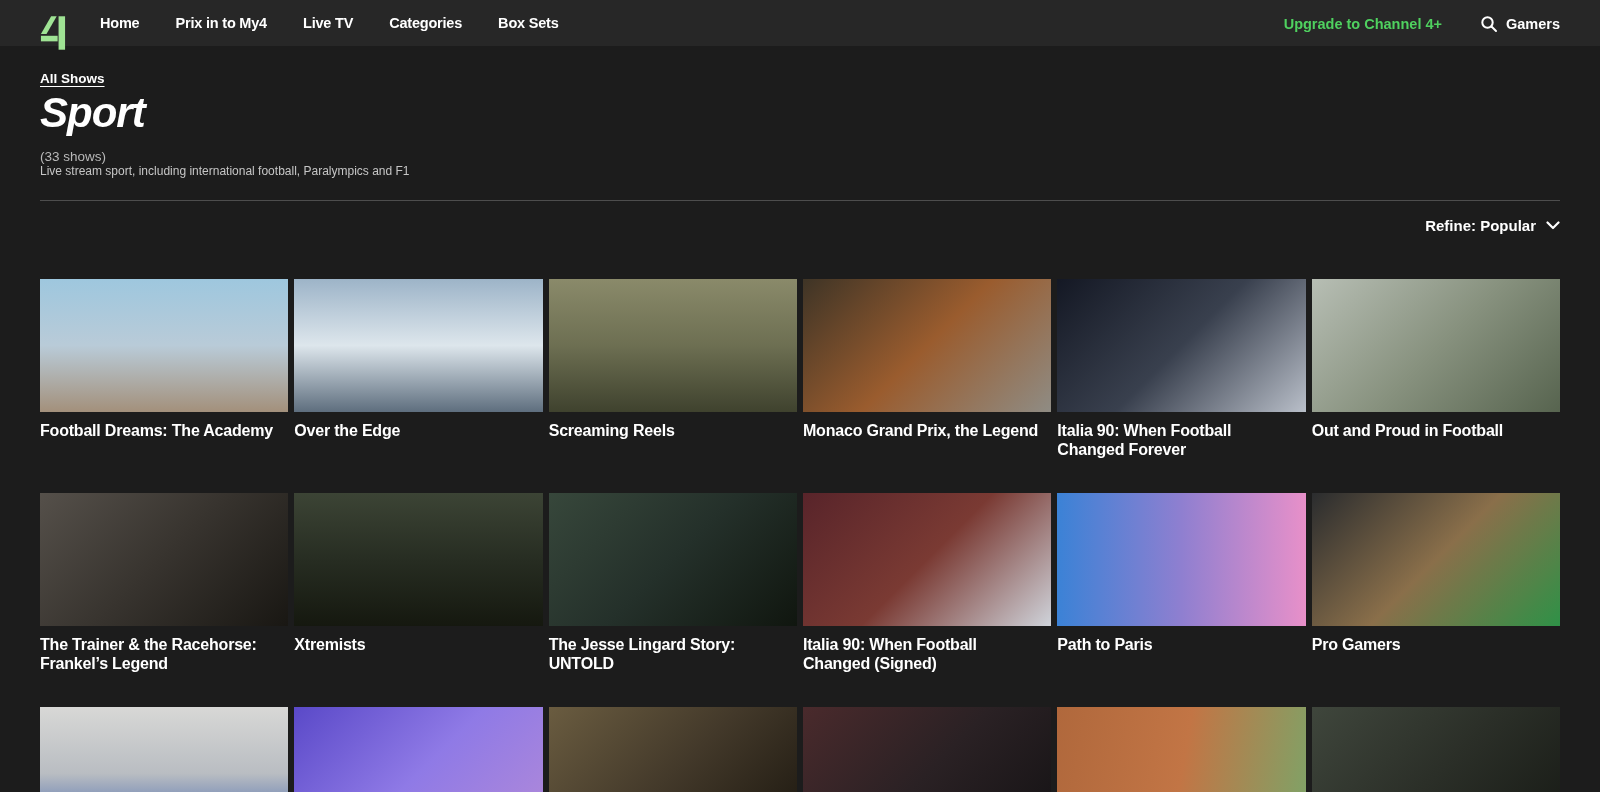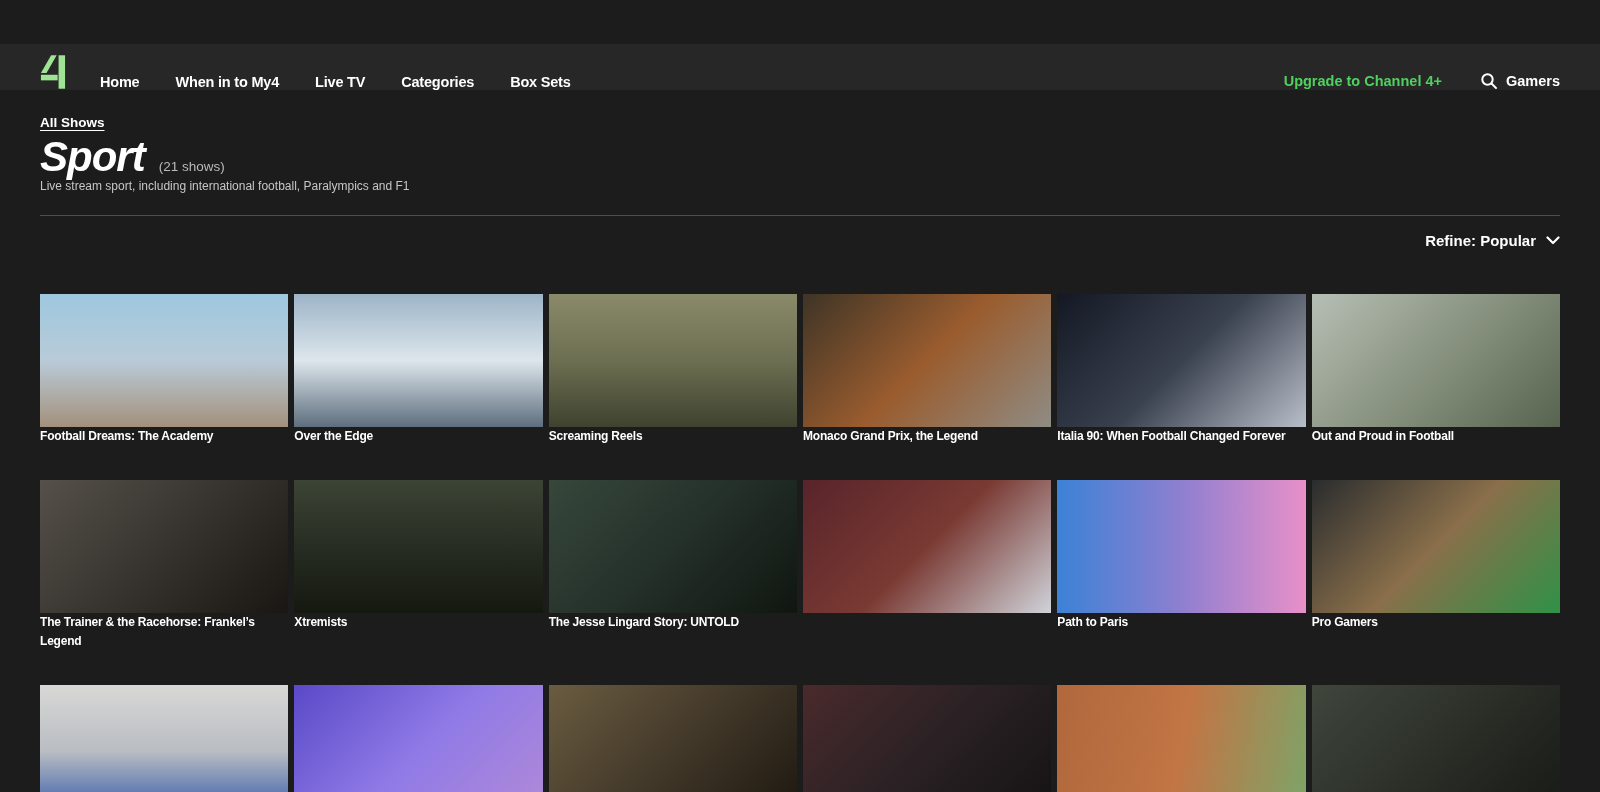--- a/index.html
+++ b/index.html
@@ -17,23 +17,22 @@
     background:var(--page-bg);
     font-family:"Liberation Sans", sans-serif;
     color:var(--text);
     -webkit-font-smoothing:antialiased;
   }
   
   .navbar{
     height:46px;
     background:var(--nav-bg);
     display:flex;
-    align-items:flex-end;
-    padding:0 40px;
-    margin-top:44px;
+    align-items:flex-start;
+    padding:15px 40px;
   }
   .logo{display:flex;align-items:center;margin-right:34px;cursor:pointer;}
   .nav-links{display:flex;align-items:center;gap:36px;}
   .nav-link{
     font-size:14.5px;
     font-weight:700;
     letter-spacing:-0.2px;
     color:var(--text);
     cursor:pointer;
     white-space:nowrap;
@@ -52,21 +51,21 @@
   .page{padding:0 40px;}
   .breadcrumb{
     display:inline-block;
     margin-top:25px;
     font-size:13.5px;
     font-weight:700;
     text-decoration:underline;
     text-underline-offset:3px;
     cursor:pointer;
   }
-  .title-row{display:flex;align-items:baseline;gap:14px;margin-top:4px;}
+  .title-row{display:flex;align-items:baseline;gap:14px;margin-top:4px;flex-direction:column;}
   .page-title{
     font-size:42px;
     font-weight:800;
     font-style:italic;
     letter-spacing:-1px;
     line-height:1.05;
   }
   .show-count{font-size:13.5px;color:#b9b9b9;font-weight:400;}
   .page-desc{font-size:12px;color:var(--text-dim);}
   .divider{margin-top:22px;border:none;border-top:1px solid var(--divider);}
@@ -89,42 +88,43 @@
     row-gap:34px;
     align-items:start;
   }
   .tile{cursor:pointer;}
   .thumb{
     width:100%;
     height:133px;
     background:#333;
   }
   .tile-title{
-    font-size:12px;
+    margin-top:9px;
+    font-size:16px;
     font-weight:600;
     line-height:19px;
     letter-spacing:-0.2px;
     max-width:98%;
   }
   svg{display:block;}
 </style>
 </head>
 <body>
 
 <header class="navbar">
   <div class="logo">
     <svg width="26" height="36" viewBox="0 0 28 38">
       <polygon points="12,1 18,1 7,20 1,20" fill="#9fe394"></polygon>
       <rect x="1" y="22" width="18" height="6" fill="#9fe394"></rect>
       <rect x="20" y="1" width="7" height="36" fill="#9fe394"></rect>
     </svg>
   </div>
   <nav class="nav-links">
     <div class="nav-link">Home</div>
-    <div class="nav-link">When in to My4</div>
+    <div class="nav-link">Prix in to My4</div>
     <div class="nav-link">Live TV</div>
     <div class="nav-link">Categories</div>
     <div class="nav-link">Box Sets</div>
   </nav>
   <div class="nav-right">
     <div class="upgrade-link">Upgrade to Channel 4+</div>
     <div class="search-btn">
       <svg width="18" height="18" viewBox="0 0 18 18">
         <circle cx="7.5" cy="7.5" r="5.2" fill="none" stroke="#ffffff" stroke-width="2"></circle>
         <line x1="11.5" y1="11.5" x2="16" y2="16" stroke="#ffffff" stroke-width="2" stroke-linecap="round"></line>
@@ -132,21 +132,21 @@
       <span>Gamers</span>
     </div>
   </div>
 </header>
 
 <main class="page">
   <a class="breadcrumb">All Shows</a>
 
   <div class="title-row">
     <h1 class="page-title">Sport</h1>
-    <span class="show-count">(21 shows)</span>
+    <span class="show-count">(33 shows)</span>
   </div>
 
   <p class="page-desc">Live stream sport, including international football, Paralympics and F1</p>
 
   <hr class="divider">
 
   <div class="refine-row">
     <span class="refine-label">Refine: Popular</span>
     <svg width="14" height="9" viewBox="0 0 14 9">
       <polyline points="1.5,1.5 7,7 12.5,1.5" fill="none" stroke="#ffffff" stroke-width="2.2" stroke-linecap="round" stroke-linejoin="round"></polyline>
@@ -185,20 +185,21 @@
       <article class="tile">
     <div class="thumb" style="background: linear-gradient(rgb(60, 68, 53), rgb(39, 45, 34), rgb(21, 24, 15));"></div>
     <div class="tile-title">Xtremists</div>
   </article>
       <article class="tile">
     <div class="thumb" style="background: linear-gradient(135deg, rgb(55, 71, 59), rgb(36, 48, 42), rgb(16, 22, 15));"></div>
     <div class="tile-title">The Jesse Lingard Story: UNTOLD</div>
   </article>
       <article class="tile">
     <div class="thumb" style="background: linear-gradient(135deg, rgb(88, 36, 42), rgb(122, 58, 51), rgb(207, 211, 218));"></div>
+    <div class="tile-title">Italia 90: When Football Changed (Signed)</div>
   </article>
       <article class="tile">
     <div class="thumb" style="background: linear-gradient(90deg, rgb(59, 130, 214), rgb(143, 127, 208), rgb(232, 144, 201));"></div>
     <div class="tile-title">Path to Paris</div>
   </article>
       <article class="tile">
     <div class="thumb" style="background: linear-gradient(135deg, rgb(42, 44, 46), rgb(138, 111, 74), rgb(47, 145, 71));"></div>
     <div class="tile-title">Pro Gamers</div>
   </article>
       <article class="tile">

